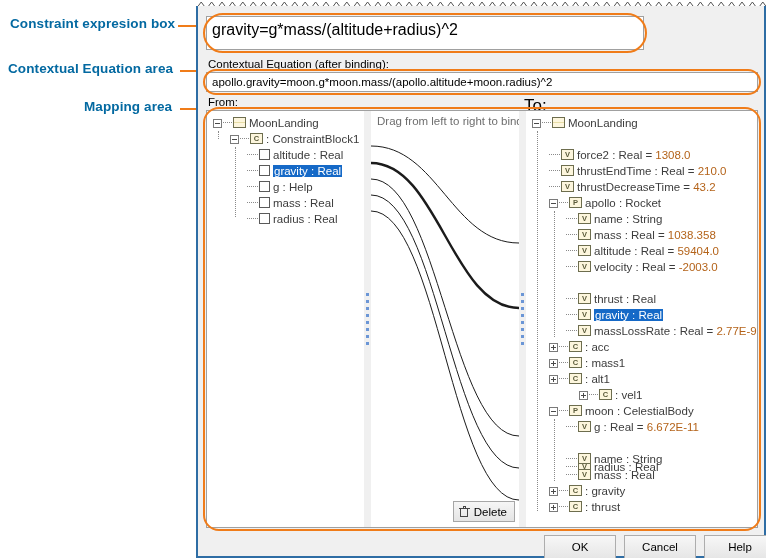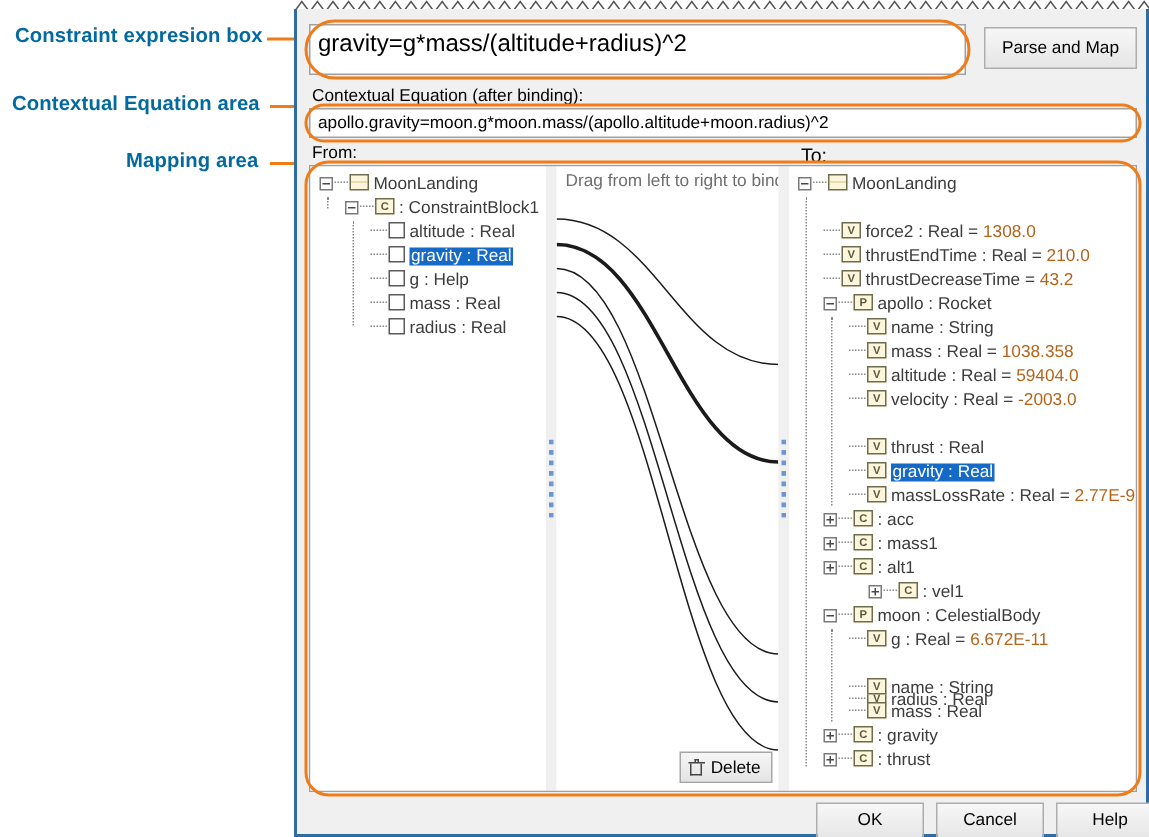--- a/index.html
+++ b/index.html
@@ -74,21 +74,21 @@
   }
   #ctxText{position:absolute;left:5px;top:3px;font-size:11.5px;}
   #ctxHighlight{
     position:absolute;left:1px;top:59px;width:558px;height:26px;
     border:2.5px solid #f07c19;border-radius:13px;box-sizing:border-box;
     pointer-events:none;
   }
 
   
   #fromLabel{position:absolute;left:6px;top:86px;font-size:11.5px;}
-  #toLabel{position:absolute;left:322px;top:86px;font-size:13px;margin-left:10px;}
+  #toLabel{position:absolute;left:322px;top:86px;font-size:17px;}
 
   
   #mapArea{
     position:absolute;left:4px;top:100px;width:552px;height:418px;
     background:#ffffff;border:1px solid #a0a0a0;box-sizing:border-box;
     display:flex;
   }
   #mapHighlight{
     position:absolute;left:1px;top:97px;width:558px;height:424px;
     border:2.5px solid #f07c19;border-radius:16px;box-sizing:border-box;
@@ -222,21 +222,20 @@
 </div>
 
 <div id="window">
   <div class="inner">
 
     <div id="exprRow">
       <div id="exprBox">
         <div id="exprText">gravity=g*mass/(altitude+radius)^2</div>
       </div>
       <div id="exprHighlight"></div>
-      <div id="parseBtn">Parse and Map</div>
     </div>
 
     <div id="ctxLabel">Contextual Equation (after binding):</div>
     <div id="ctxBox">
       <div id="ctxText">apollo.gravity=moon.g*moon.mass/(apollo.altitude+moon.radius)^2</div>
     </div>
     <div id="ctxHighlight"></div>
 
     <div id="fromLabel">From:</div>
     <div id="toLabel">To:</div>

